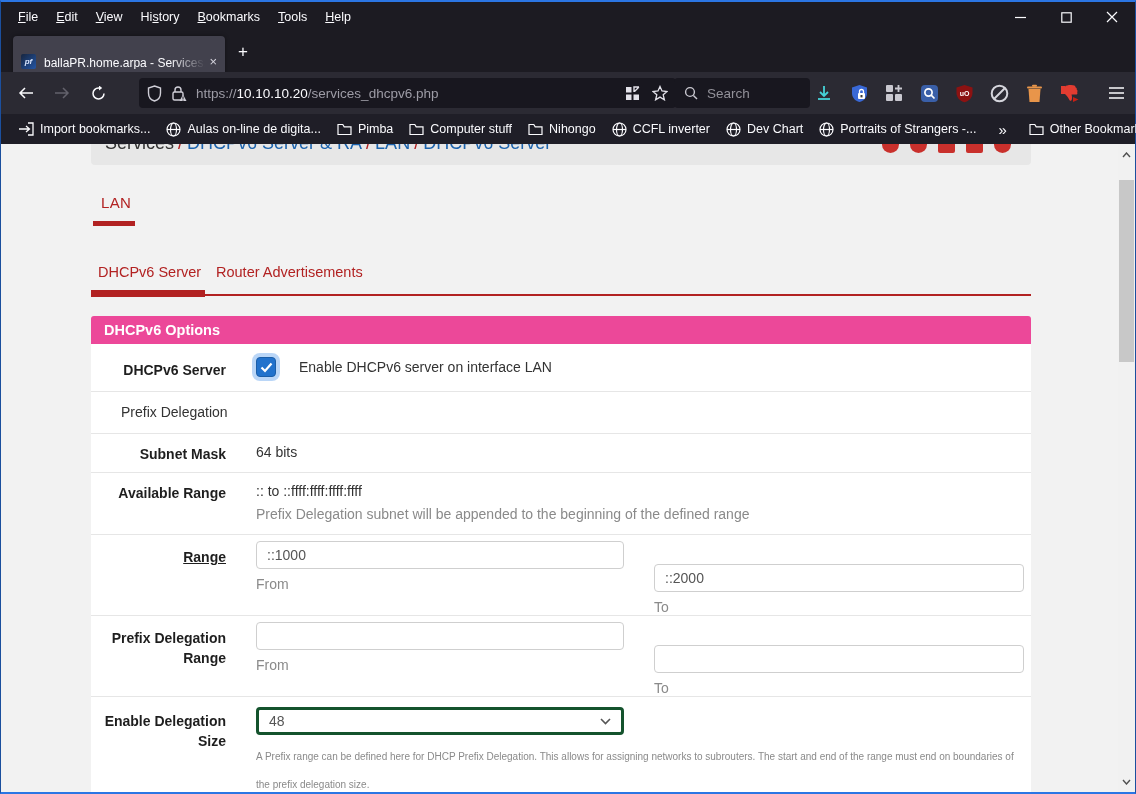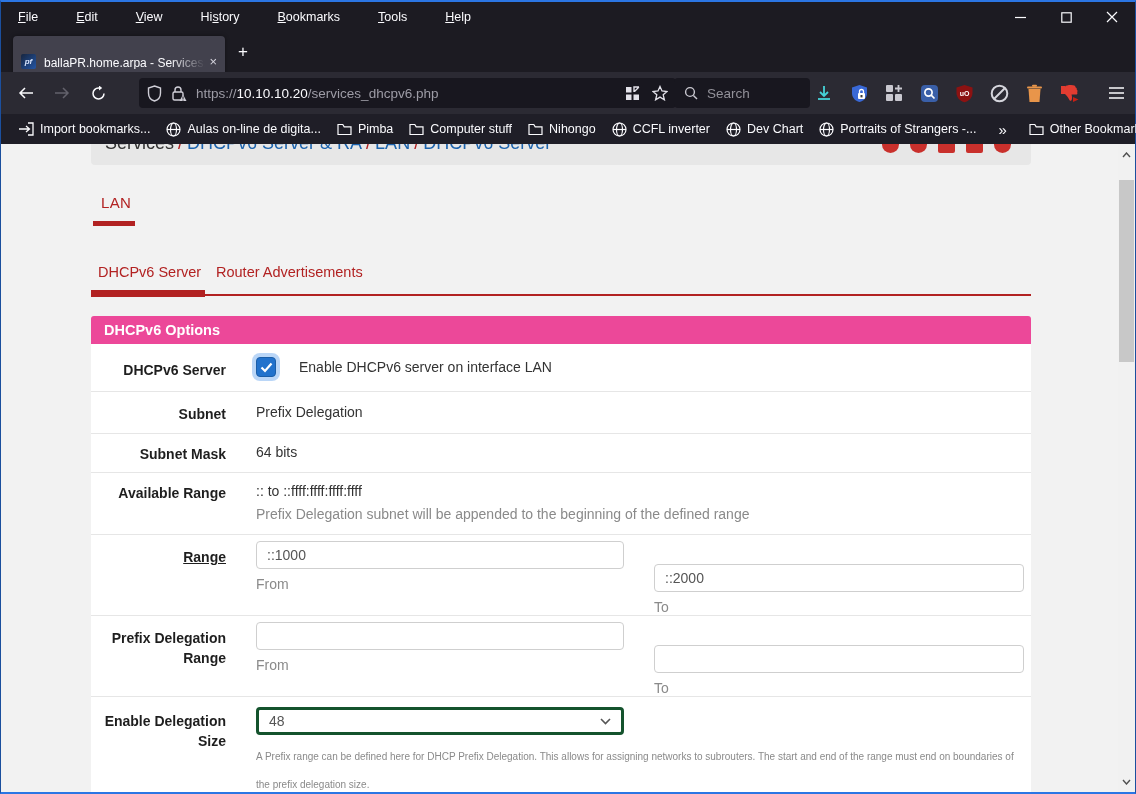--- a/index.html
+++ b/index.html
@@ -4,21 +4,21 @@
 <style>
   * { margin:0; padding:0; box-sizing:border-box; }
   html,body { width:1136px; height:794px; overflow:hidden; }
   body { font-family:"Liberation Sans", sans-serif; position:relative; background:#f2f2f2; }
 
   
   #window { position:absolute; inset:0; border-top:2px solid #2b76e4; border-bottom:2px solid #2b76e4;
             border-left:1px solid #1b4f9e; border-right:1px solid #1b4f9e; }
 
   .titlebar { position:absolute; left:0; right:0; top:0; height:30px; background:#1c1b22; display:flex; align-items:center; }
-  .menubar { display:flex; align-items:center; padding-left:8px; gap:20px; }
+  .menubar { display:flex; align-items:center; padding-left:8px; gap:0; }
   .menu-item { color:#fbfbfe; font-size:12.5px; padding:4px 9px; cursor:default; }
   .menu-item u { text-decoration:underline; }
   .win-controls { position:absolute; right:0; top:0; height:30px; display:flex; }
   .win-btn { width:46px; height:30px; display:flex; align-items:center; justify-content:center; color:#fbfbfe; font-size:13px; }
   .win-btn svg { display:block; }
 
   .tabbar { position:absolute; left:0; right:0; top:30px; height:40px; background:#1c1b22; }
   .tab { position:absolute; left:12px; top:4px; width:212px; height:50px; background:#42414d; border-radius:4px;
          display:flex; align-items:center; padding:0 8px; box-shadow:0 0 4px rgba(0,0,0,.4); }
   .favicon { width:15px; height:15px; border-radius:2px; background:linear-gradient(135deg,#16253f,#2456a5);
@@ -399,21 +399,20 @@
                   <svg width="13" height="11" viewBox="0 0 13 11">
                       <path d="M1.5 5.5 L5 9 L11.5 1.5" stroke="#fff" stroke-width="2.2" fill="none"></path>
                     </svg>
                 </span>
                 <span>Enable DHCPv6 server on interface LAN</span>
               </span>
             </div>
           </div>
 
           <div class="frow" style="min-height:42px">
-            <div class="flabel" style="padding-top:12px">Subnet</div>
             <div class="fcontent" style="padding-top:12px">Prefix Delegation</div>
           </div>
 
           <div class="frow" style="min-height:39px">
             <div class="flabel" style="padding-top:10px">Subnet Mask</div>
             <div class="fcontent" style="padding-top:10px">64 bits</div>
           </div>
 
           <div class="frow" style="min-height:62px">
             <div class="flabel" style="padding-top:10px">Available Range</div>

